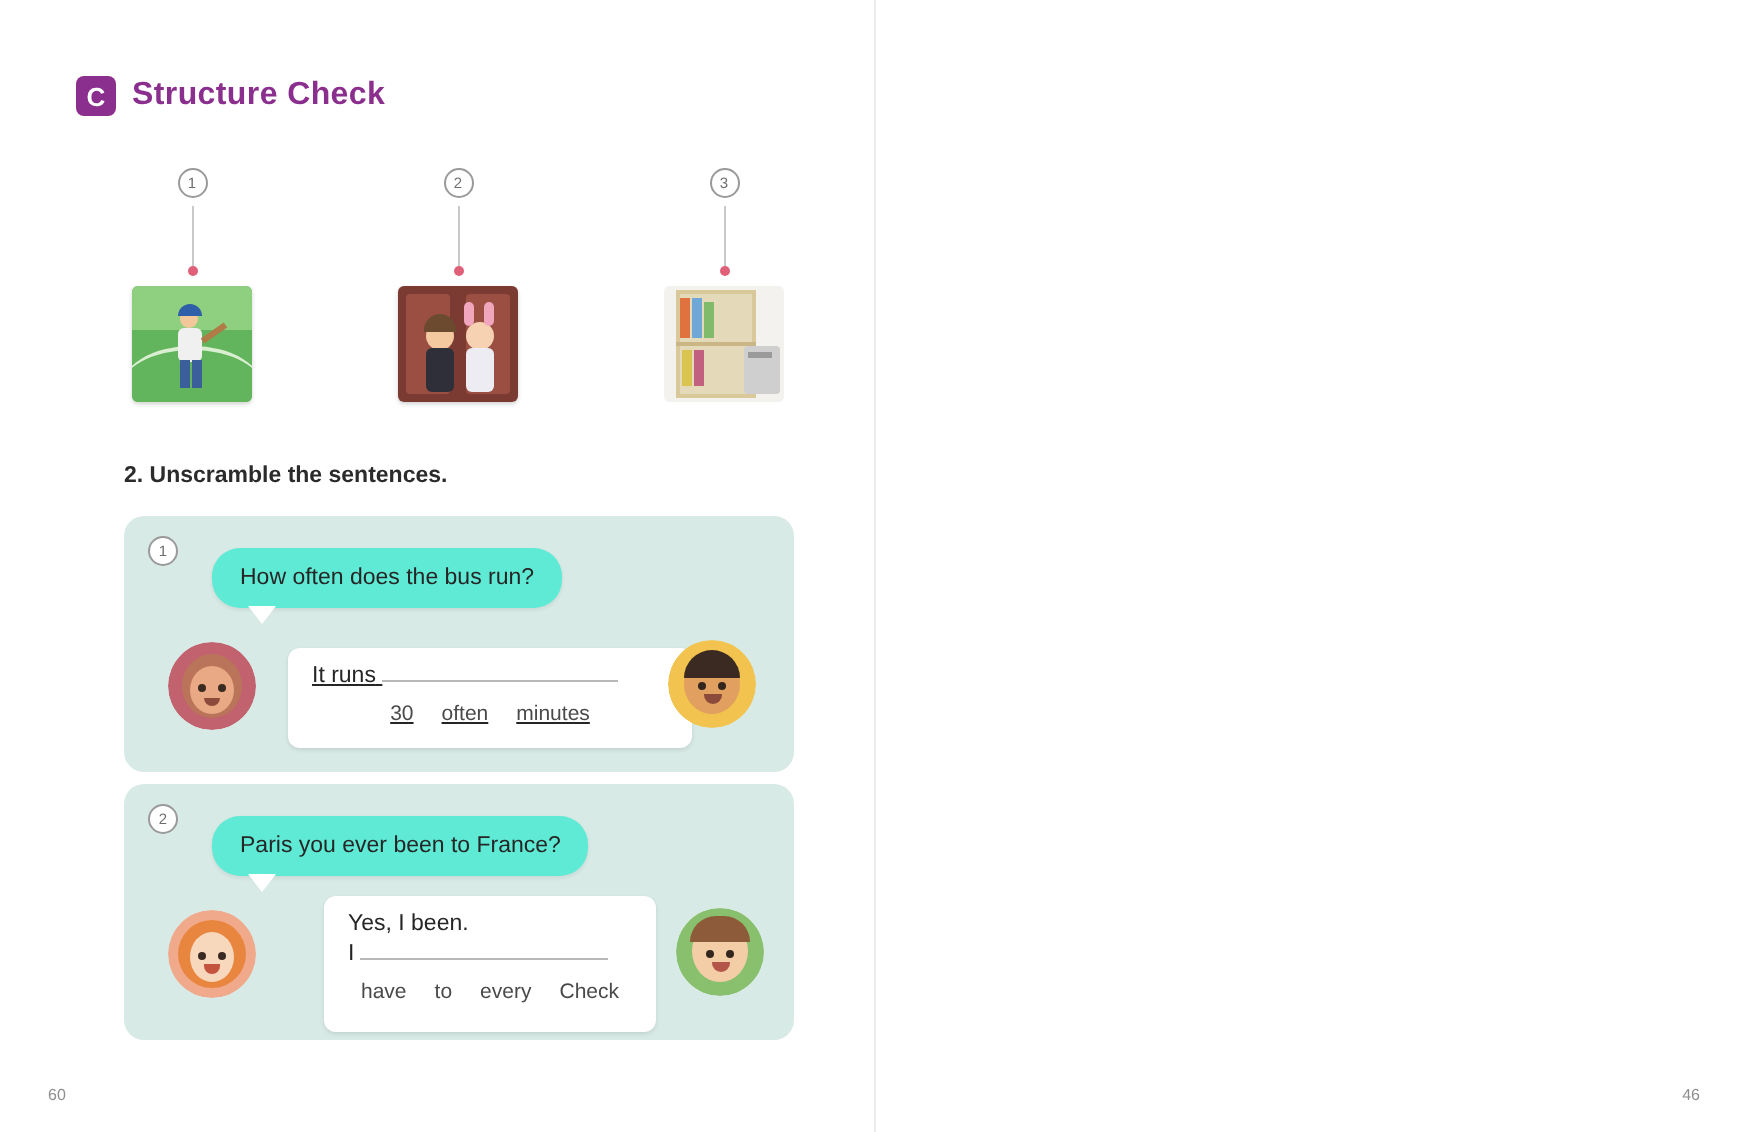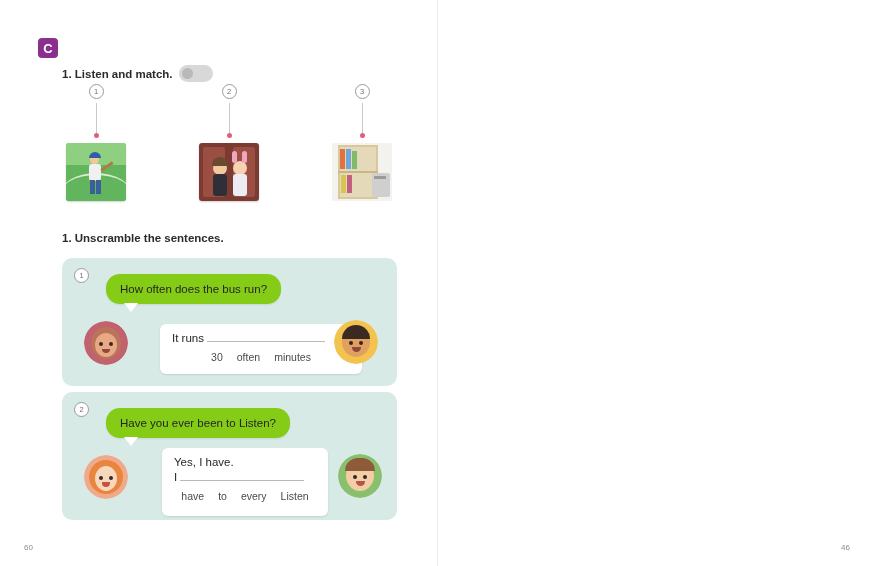--- a/index.html
+++ b/index.html
@@ -131,21 +131,21 @@
   #us1 { top: 258px; height: 128px; }
   #us2 { top: 392px; height: 128px; }
 
   .us-num {
     position: absolute;
     left: 12px; top: 10px;
   }
 
   .bubble {
     position: absolute;
-    background: #84cc16;
+    background: #5eead4;
     border-radius: 14px;
     padding: 9px 14px;
     font-size: 11.5px;
     color: #262626;
     box-shadow: 0 1px 2px rgba(0,0,0,.08);
   }
   .bubble:after {
     content: "";
     position: absolute;
     left: 18px;
@@ -201,26 +201,23 @@
   .ill { position: absolute; inset: 0; }
   .fig { position: absolute; }
 </style>
 </head>
 <body>
 
 <div class="page page-left">
 
   <div class="section-head" id="c-head">
     <div class="sec-badge" style="background:#8b2f8e">C</div>
-  </div>
-
-  <div id="c-task1">
-    <div class="task-title">1. Listen and match.</div>
-    <div class="speaker-chip"></div>
-  </div>
+    <div class="sec-title" style="color:#8b2f8e">Structure Check</div>
+  </div>
+
 
   <div class="listen-item" id="li1">
     <div class="num-badge">1</div>
     <div class="stem"></div>
     <div class="dot"></div>
     <div class="pic pic-shadow">
       <div class="ill" style="background:linear-gradient(#6fbf6a 0%,#6fbf6a 100%);">
         <div class="fig" style="left:0;top:0;width:100%;height:22px;background:#8ed07f;"></div>
         <div class="fig" style="left:0;top:22px;width:100%;height:36px;background:#63b55d;"></div>
         <div class="fig" style="left:-6px;top:30px;width:72px;height:20px;border-top:2px solid #d9efd0;border-radius:50%/100% 100% 0 0;"></div>
@@ -265,38 +262,38 @@
         <div class="fig" style="left:20px;top:8px;width:5px;height:18px;background:#7fbb6b;"></div>
         <div class="fig" style="left:6px;top:28px;width:40px;height:2px;background:#c9b684;"></div>
         <div class="fig" style="left:9px;top:32px;width:5px;height:18px;background:#d8c44e;"></div>
         <div class="fig" style="left:15px;top:32px;width:5px;height:18px;background:#c2607f;"></div>
         <div class="fig" style="left:40px;top:30px;width:18px;height:24px;background:#cfcfcf;border-radius:2px;"></div>
         <div class="fig" style="left:42px;top:33px;width:12px;height:3px;background:#9a9a9a;"></div>
       </div>
     </div>
   </div>
 
-  <div class="task-title" id="c-task2">1. Unscramble the sentences.</div>
+  <div class="task-title" id="c-task2">2. Unscramble the sentences.</div>
 
   <div class="unscramble-card" id="us1">
     <div class="us-num num-badge">1</div>
 
     <div class="bubble" style="left:44px; top:16px;">How often does the bus run?</div>
 
     <div class="avatar" style="left:22px; top:63px;">
       <div class="ill" style="background:#c2626e;border-radius:50%;">
         <div class="fig" style="left:7px;top:6px;width:30px;height:32px;border-radius:50%;background:#b9745a;"></div>
         <div class="fig" style="left:11px;top:12px;width:22px;height:24px;border-radius:50%;background:#e8a984;"></div>
         <div class="fig" style="left:15px;top:21px;width:4px;height:4px;border-radius:50%;background:#3a2a22;"></div>
         <div class="fig" style="left:25px;top:21px;width:4px;height:4px;border-radius:50%;background:#3a2a22;"></div>
         <div class="fig" style="left:18px;top:28px;width:8px;height:4px;border-radius:0 0 8px 8px;background:#8c4a3c;"></div>
       </div>
     </div>
 
-    <div class="answer-box" style="left:98px; top:66px; width:202px; height:50px;">
+    <div class="answer-box" style="left:82px; top:66px; width:202px; height:50px;text-decoration:underline;">
       <span>It runs</span>
       <span class="blank-line" style="width:118px;"></span>
       <div class="word-row">
         <span>30</span>
         <span>often</span>
         <span>minutes</span>
       </div>
     </div>
 
     <div class="avatar" style="left:272px; top:62px;">
@@ -306,43 +303,43 @@
         <div class="fig" style="left:15px;top:21px;width:4px;height:4px;border-radius:50%;background:#33261e;"></div>
         <div class="fig" style="left:25px;top:21px;width:4px;height:4px;border-radius:50%;background:#33261e;"></div>
         <div class="fig" style="left:18px;top:27px;width:9px;height:5px;border-radius:0 0 9px 9px;background:#8b4a3a;"></div>
       </div>
     </div>
   </div>
 
   <div class="unscramble-card" id="us2">
     <div class="us-num num-badge">2</div>
 
-    <div class="bubble" style="left:44px; top:16px;">Have you ever been to Listen?</div>
+    <div class="bubble" style="left:44px; top:16px;">Paris you ever been to France?</div>
 
     <div class="avatar" style="left:22px; top:63px;">
       <div class="ill" style="background:#f0a98b;border-radius:50%;">
         <div class="fig" style="left:5px;top:5px;width:34px;height:34px;border-radius:50%;background:#e8863f;"></div>
         <div class="fig" style="left:11px;top:11px;width:22px;height:25px;border-radius:50%;background:#f8d8bc;"></div>
         <div class="fig" style="left:15px;top:21px;width:4px;height:4px;border-radius:50%;background:#3a2a22;"></div>
         <div class="fig" style="left:25px;top:21px;width:4px;height:4px;border-radius:50%;background:#3a2a22;"></div>
         <div class="fig" style="left:18px;top:27px;width:8px;height:5px;border-radius:0 0 8px 8px;background:#c4533f;"></div>
       </div>
     </div>
 
     <div class="answer-box" style="left:100px; top:56px; width:166px; height:68px;">
-      <div>Yes, I have.</div>
+      <div>Yes, I been.</div>
       <div style="margin-top:3px;">
         <span>I</span>
         <span class="blank-line" style="width:124px;"></span>
       </div>
       <div class="word-row">
         <span>have</span>
         <span>to</span>
         <span>every</span>
-        <span>Listen</span>
+        <span>Check</span>
       </div>
     </div>
 
     <div class="avatar" style="left:276px; top:62px;">
       <div class="ill" style="background:#89c06d;border-radius:50%;">
         <div class="fig" style="left:8px;top:6px;width:28px;height:31px;border-radius:50%;background:#f3cda6;"></div>
         <div class="fig" style="left:7px;top:4px;width:30px;height:13px;border-radius:14px 14px 0 0;background:#8d5a3a;"></div>
         <div class="fig" style="left:15px;top:21px;width:4px;height:4px;border-radius:50%;background:#33261e;"></div>
         <div class="fig" style="left:25px;top:21px;width:4px;height:4px;border-radius:50%;background:#33261e;"></div>
         <div class="fig" style="left:18px;top:27px;width:9px;height:5px;border-radius:0 0 9px 9px;background:#b35548;"></div>

